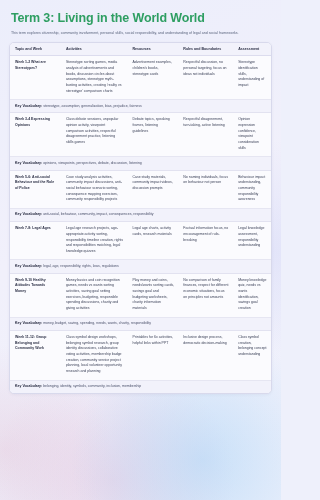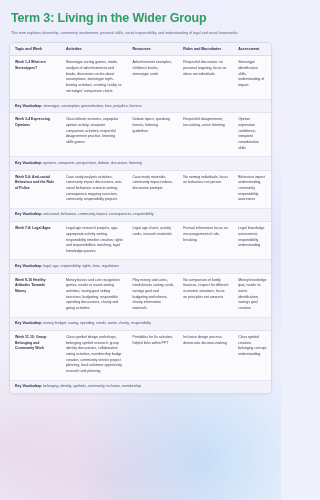--- a/index.html
+++ b/index.html
@@ -103,21 +103,21 @@
   col.c4 { width: 21%; }
   col.c5 { width: 14.5%; }
 </style>
 </head>
 <body>
 
 <div id="bg-blobs"></div>
 
 <div id="page">
 
-  <h1 class="page-title">Term 3: Living in the Wider Group</h1>
+  <h1 class="page-title">Term 3: Living in the World World</h1>
 
   <p class="page-subtitle">This term explores citizenship, community involvement, personal skills, social responsibility, and understanding of legal and social frameworks.</p>
 
   <div class="table-card">
     <table class="plan">
       <colgroup>
         <col class="c1">
           <col class="c2">
           <col class="c3">
           <col class="c4">

